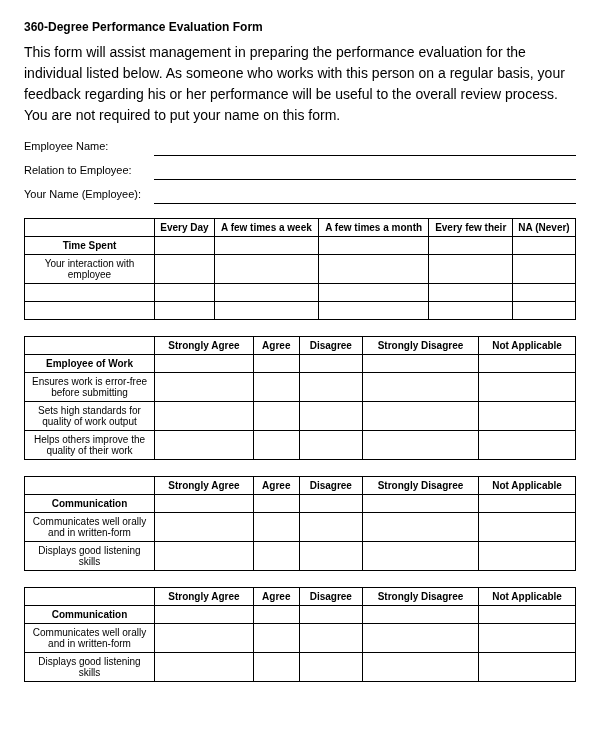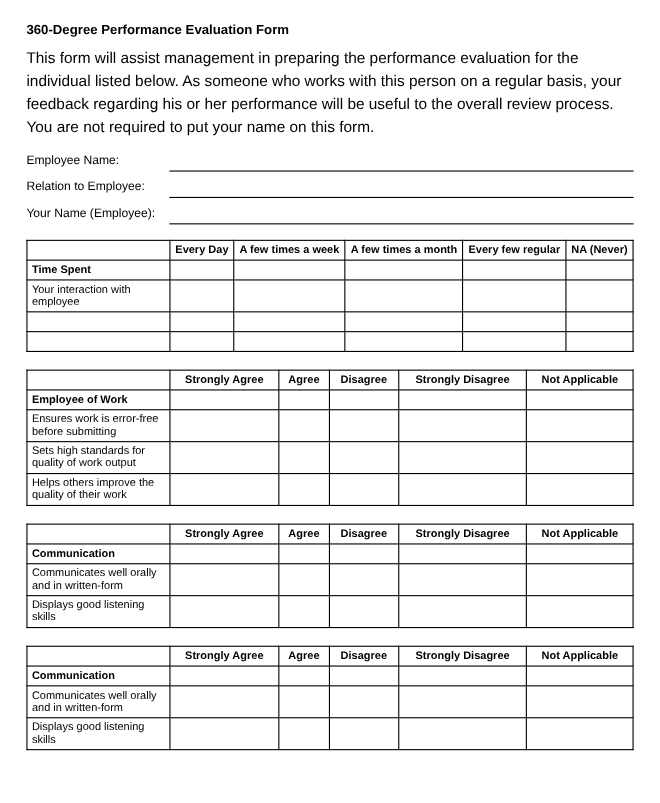--- a/index.html
+++ b/index.html
@@ -45,21 +45,21 @@
       border-collapse: collapse;
       font-size: 10px;
     }
     table td, table th {
       border: 1px solid #000;
       padding: 3px 4px;
       vertical-align: bottom;
       text-align: center;
     }
     table td.row-label, table th.row-label {
-      text-align: left;
+      text-align: center;
       width: 130px;
     }
     .bold { font-weight: bold; }
     .section-gap { margin-top: 16px; }
   </style>
 </head>
 <body>
 
 <div class="title">360-Degree Performance Evaluation Form</div>
 <div class="intro">This form will assist management in preparing the performance evaluation for the individual listed below. As someone who works with this person on a regular basis, your feedback regarding his or her performance will be useful to the overall review process.  You are not required to put your name on this form.</div>
@@ -78,21 +78,21 @@
 </div>
 
 <div class="section">
   <table>
     <thead>
       <tr>
         <th class="row-label"></th>
         <th>Every Day</th>
         <th>A few times a week</th>
         <th>A few times a month</th>
-        <th>Every few regular</th>
+        <th>Every few their</th>
         <th>NA (Never)</th>
       </tr>
     </thead>
     <tbody>
       <tr>
         <td class="row-label bold">Time Spent</td>
         <td></td>
         <td></td>
         <td></td>
         <td></td>

